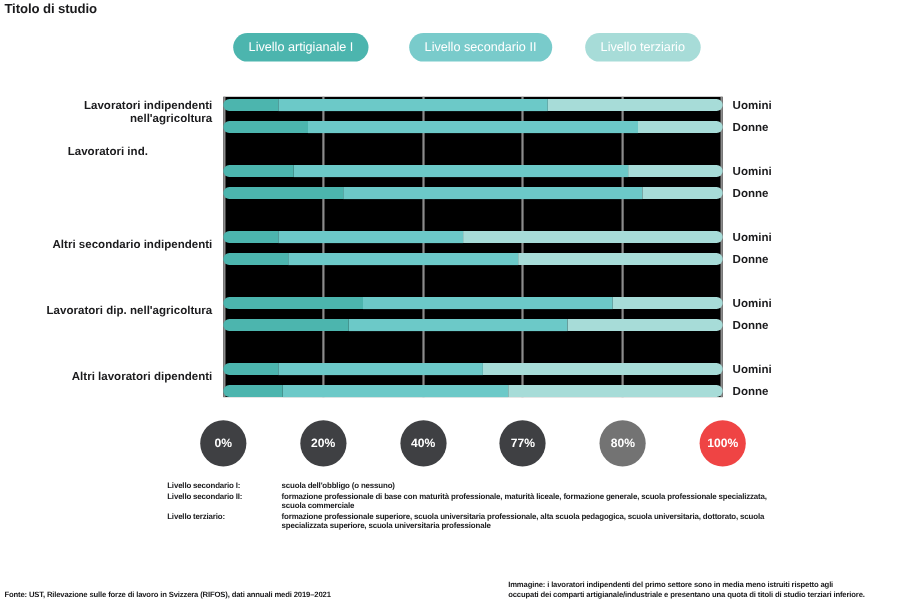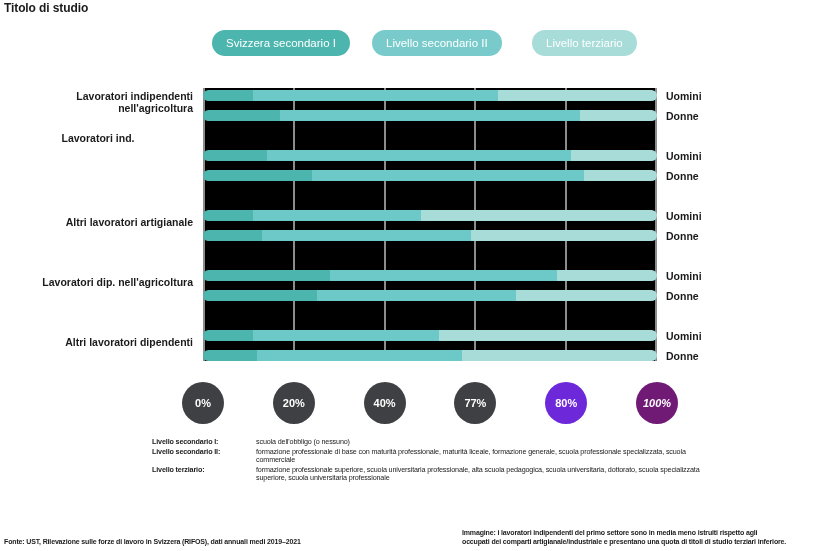--- a/index.html
+++ b/index.html
@@ -181,21 +181,21 @@
     margin-bottom: 1px;
   }
   .def-term {
     flex: 0 0 104px;
     font-weight: bold;
     letter-spacing: -0.15px;
     margin-left: 32px;
   }
   .def-desc {
     flex: 1 1 auto;
-    font-weight: normal;
+    font-weight: bold;
     letter-spacing: -0.15px;
   }
 
   
   .footer-left {
     position: absolute;
     left: 4px;
     bottom: 5px;
     width: 440px;
     font-size: 7px;
@@ -215,35 +215,35 @@
     letter-spacing: -0.15px;
     color: #1b1b1d;
   }
 </style>
 </head>
 <body>
 
 <div class="page-title">Titolo di studio</div>
 
 <div class="pill-row">
-  <div class="pill pill-1">Svizzera secondario I</div>
+  <div class="pill pill-1">Livello artigianale I</div>
   <div class="pill pill-2">Livello secondario II</div>
   <div class="pill pill-3">Livello terziario</div>
 </div>
 
 <div class="cat-labels">
   <div class="cat-label" style="top: 2px;">
     <div>Lavoratori indipendenti</div>
     <div>nell'agricoltura</div>
   </div>
   <div class="cat-label" style="top: 44px; text-align: center;">
     <div>Lavoratori ind.</div>
   </div>
   <div class="cat-label" style="top: 128px;">
-    <div>Altri lavoratori artigianale</div>
+    <div>Altri secondario indipendenti</div>
   </div>
   <div class="cat-label" style="top: 188px;">
     <div>Lavoratori dip. nell'agricoltura</div>
   </div>
   <div class="cat-label" style="top: 248px;">
     <div>Altri lavoratori dipendenti</div>
   </div>
 </div>
 
 <div class="chart">
@@ -330,22 +330,22 @@
   <div class="sex-label" style="top: 202px;">Donne</div>
   <div class="sex-label" style="top: 242px;">Uomini</div>
   <div class="sex-label" style="top: 262px;">Donne</div>
 </div>
 
 <div class="axis" id="axis">
     <div class="tick" style="left: 0%; background: rgb(63, 64, 67);">0%</div>
     <div class="tick" style="left: 20%; background: rgb(63, 64, 67);">20%</div>
     <div class="tick" style="left: 40%; background: rgb(63, 64, 67);">40%</div>
     <div class="tick" style="left: 60%; background: rgb(63, 64, 67);">77%</div>
-    <div class="tick" style="left: 80%; background: #6d28d9;">80%</div>
-    <div class="tick" style="left: 100%; background: #701a75; font-style: italic;">100%</div>
+    <div class="tick" style="left: 80%; background: #737373;">80%</div>
+    <div class="tick" style="left: 100%; background: #ef4444;">100%</div>
   </div>
 
 <div class="defs">
   <div class="def-row">
     <div class="def-term">Livello secondario I:</div>
     <div class="def-desc">scuola dell'obbligo (o nessuno)</div>
   </div>
   <div class="def-row">
     <div class="def-term">Livello secondario II:</div>
     <div class="def-desc">formazione professionale di base con maturità professionale, maturità liceale, formazione generale, scuola professionale specializzata, scuola commerciale</div>

